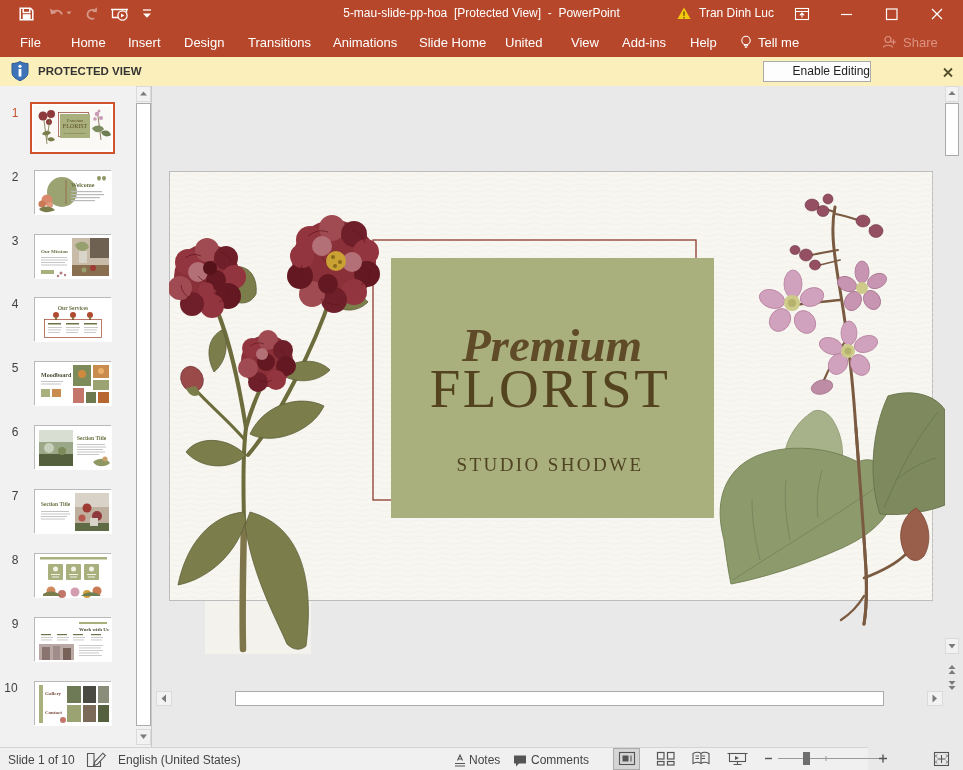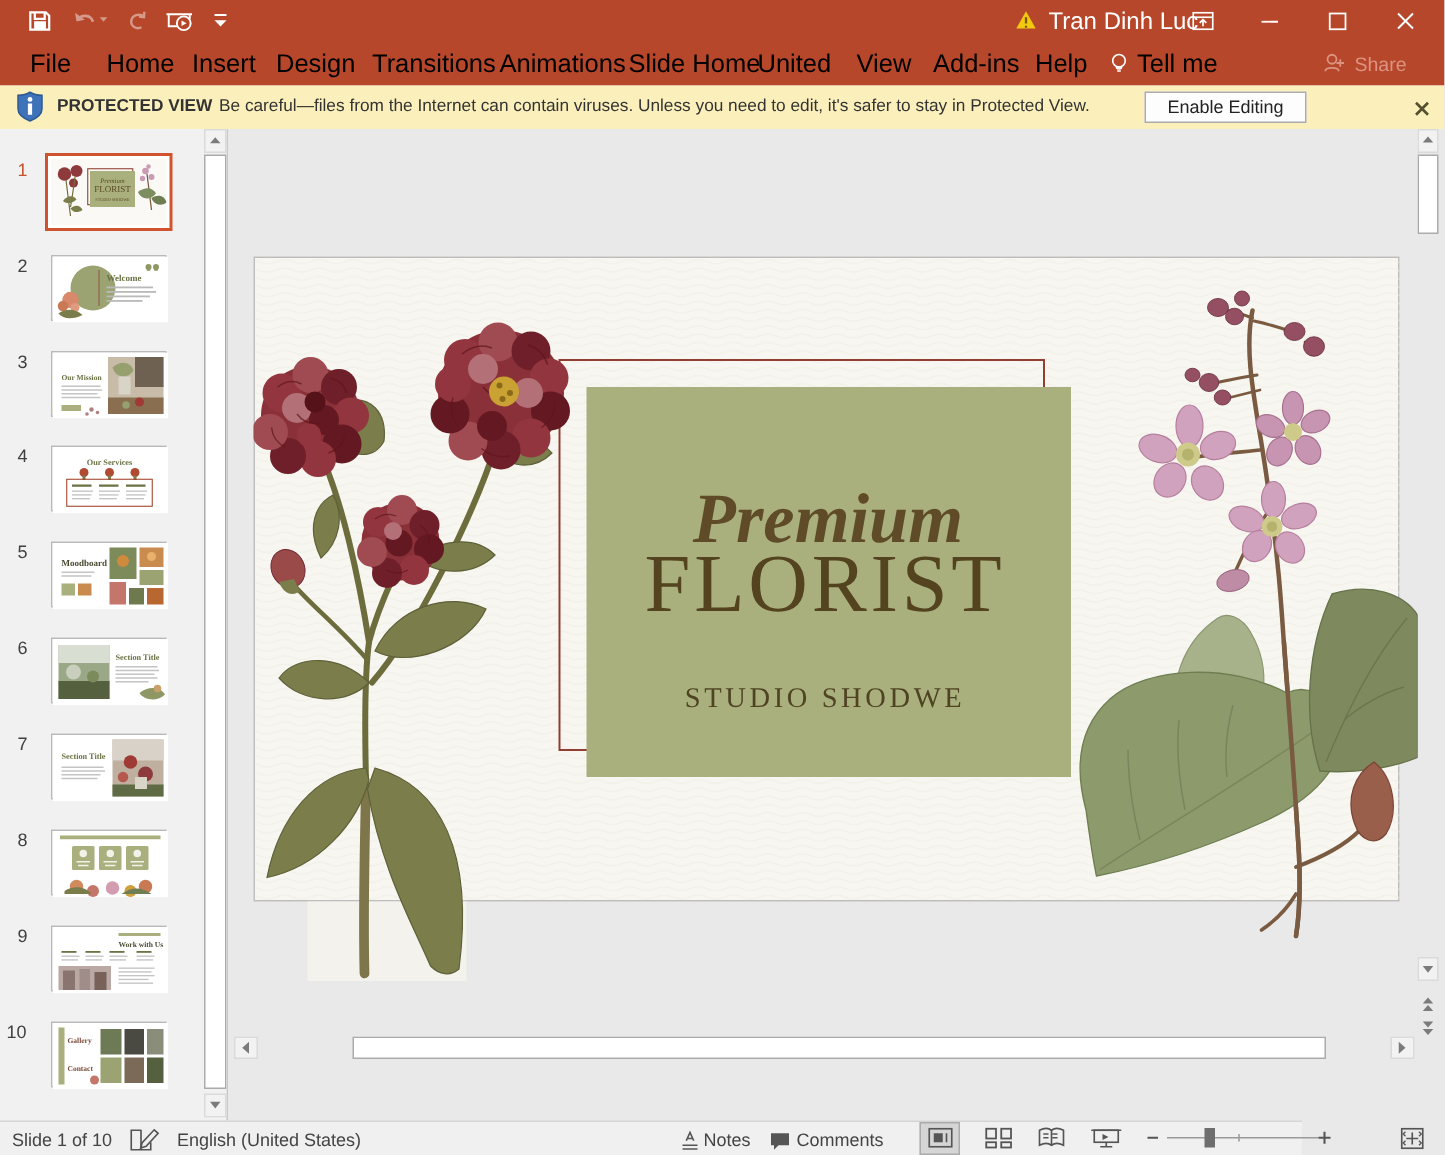--- a/index.html
+++ b/index.html
@@ -12,21 +12,21 @@
   #main { position:absolute; left:153px; top:86px; width:810px; height:661px; background:#E9E9E9; }
   #statusbar { position:absolute; left:0; top:747px; width:868px; height:23px; background:#F0F0F0; border-top:1px solid #D4D4D4; color:#444; font-size:12px; }
   #slide { position:absolute; left:169px; top:171px; width:764px; height:430px; background:#F7F6F0; border:1px solid #BDBDBD; }
   #vscroll { position:absolute; left:945px; top:86px; width:14px; height:620px; }
   #hscroll { position:absolute; left:153px; top:691px; width:790px; height:16px; }
   #tscroll { position:absolute; left:136px; top:86px; width:15px; height:659px; }
   .thumb { position:absolute; left:34px; width:77px; height:44px; background:#fff; border:1px solid #B9B9B9; }
   .thumb svg { position:absolute; left:0; top:0; }
   .tnum { position:absolute; width:22px; text-align:center; font-size:12px; color:#404040; }
   .tb-title { position:absolute; top:6px; left:0; right:0; text-align:center; font-size:12px; color:#fff; }
-  .tab { position:absolute; top:0; height:29px; line-height:29px; font-size:17px; color:#000000; }
+  .tab { position:absolute; top:0; height:29px; line-height:29px; font-size:13px; color:#ffffff; }
 </style>
 </head>
 <body>
   <div id="titlebar">
     <svg width="963" height="28" style="position:absolute;left:0;top:0">
 
       <g stroke="#fff" stroke-width="1.5" fill="none">
         <path d="M20.2 8.2 h10.3 l2.3 2.3 v9.3 h-12.6 z"></path>
         <path d="M23.2 8.5 v4 h6.6 v-4"></path>
         <path d="M23.5 19.5 v-4.6 h6.4 v4.6" fill="#fff"></path>
@@ -59,21 +59,22 @@
         <path d="M795.5 11.5 h13"></path>
         <path d="M802 17.5 v-4 m-2.2 1.8 l2.2-2.2 2.2 2.2"></path>
       </g>
 
       <path d="M841 14.5 h11" stroke="#fff" stroke-width="1.2"></path>
 
       <rect x="886.5" y="9" width="10.5" height="10.5" stroke="#fff" stroke-width="1.2" fill="none"></rect>
 
       <path d="M932 9 l10 10 m0 -10 l-10 10" stroke="#fff" stroke-width="1.3"></path>
     </svg>
-    <div style="position:absolute;left:699px;top:6px;font-size:16px;color:#fff;">Tran Dinh Luc</div>
+    <div class="tb-title">5-mau-slide-pp-hoa&nbsp; [Protected View]&nbsp; -&nbsp; PowerPoint</div>
+    <div style="position:absolute;left:699px;top:6px;font-size:12px;color:#fff;">Tran Dinh Luc</div>
   </div>
   <div id="tabs">
     <div class="tab" style="left:20px;">File</div>
     <div class="tab" style="left:71px;">Home</div>
     <div class="tab" style="left:128px;">Insert</div>
     <div class="tab" style="left:184px;">Design</div>
     <div class="tab" style="left:248px;">Transitions</div>
     <div class="tab" style="left:333px;">Animations</div>
     <div class="tab" style="left:419px;">Slide Home</div>
     <div class="tab" style="left:505px;">United</div>
@@ -94,22 +95,21 @@
     </svg>
   </div>
   <div id="msgbar">
     <svg width="963" height="29" style="position:absolute;left:0;top:0">
       <path d="M20 4.5 c2.5 1.5 5.5 2 8 2 v9 c0 4.5-5 7-8 8.2 -3-1.2-8-3.7-8-8.2 v-9 c2.5 0 5.5-0.5 8-2 z" fill="#3E73B9" stroke="#2E5A94" stroke-width="1"></path>
       <circle cx="20" cy="9.3" r="1.6" fill="#fff"></circle>
       <rect x="18.6" y="12" width="2.8" height="7.5" fill="#fff"></rect>
       <path d="M944 11.5 l8 8 m0-8 l-8 8" stroke="#55512E" stroke-width="1.8"></path>
     </svg>
     <div style="position:absolute;left:38px;top:8px;font-size:11.5px;font-weight:bold;color:#333;">PROTECTED VIEW</div>
-    <div style="position:absolute;left:146px;top:8px;font-size:11.5px;color:#333;">Be careful—files from the Internet can contain viruses. Unless you need to edit, it's safer to stay in Protected View.</div>
-    <div style="position:absolute;left:763px;top:4px;width:108px;height:21px;background:#FDFDFD;border:1px solid #ABABAB;font-size:12px;color:#222;text-align:center;line-height:19px;">Enable Editing</div>
+    <div style="position:absolute;left:763px;top:4px;width:108px;height:21px;background:#FDFDFD;border:1px solid #ABABAB;font-size:12px;color:#222;text-align:right;line-height:19px;">Enable Editing</div>
   </div>
   <div id="main"></div>
   <div id="slide"></div>
   <svg id="art" width="787" height="488" viewBox="169 171 787 488" style="position:absolute;left:169px;top:171px;">
 
     <defs>
       <pattern id="paper" width="23" height="11" patternUnits="userSpaceOnUse">
         <path d="M0 4 Q 6 1.5 11.5 4 T 23 4" stroke="#EFEDE5" stroke-width="1" fill="none"></path>
         <path d="M0 9.5 Q 6 7 11.5 9.5 T 23 9.5" stroke="#F0EEE6" stroke-width="0.9" fill="none"></path>
       </pattern>

